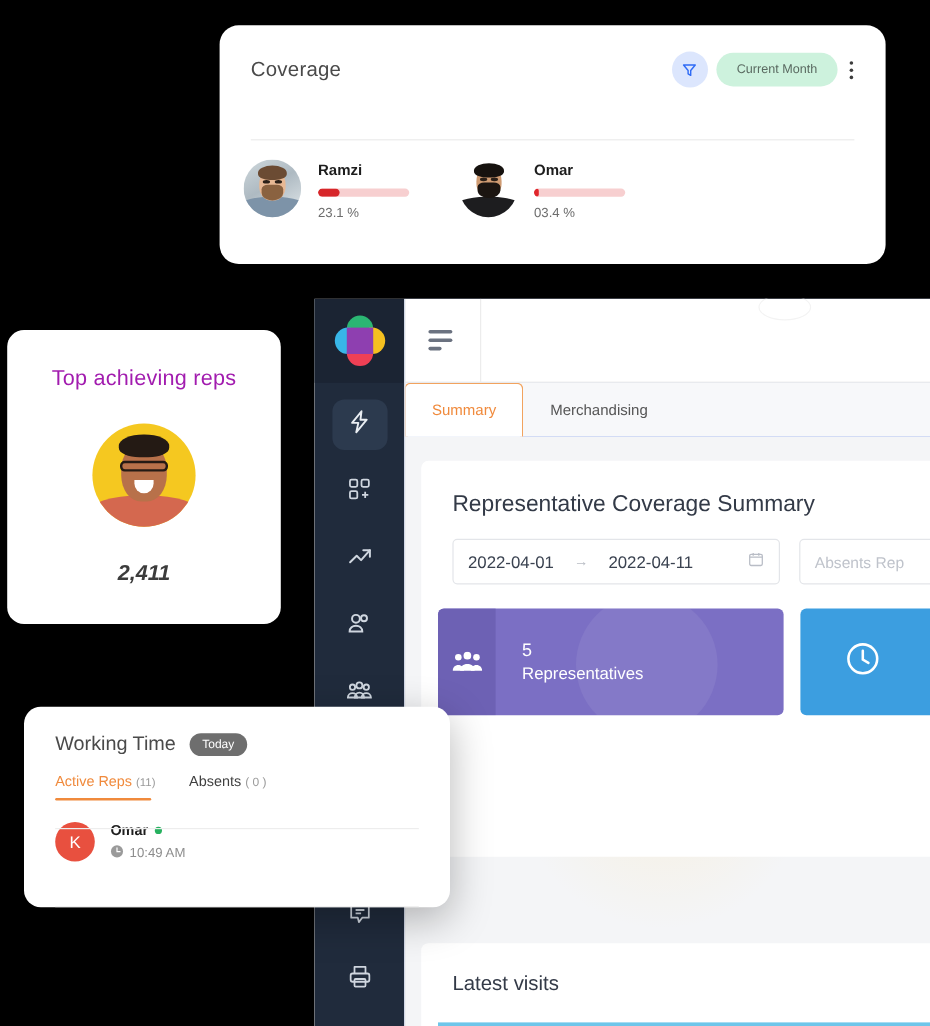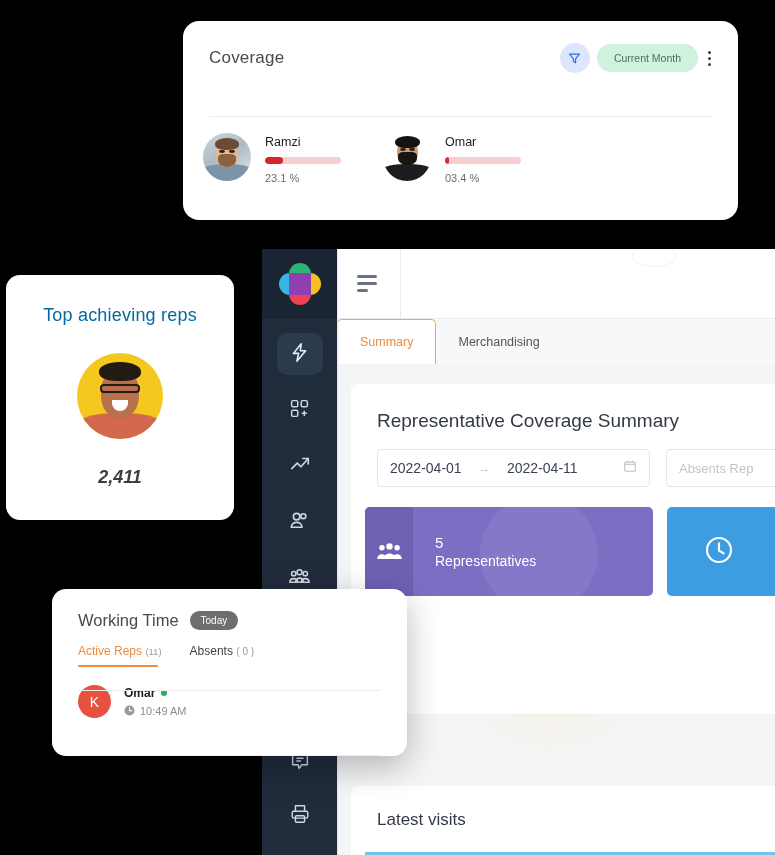--- a/index.html
+++ b/index.html
@@ -43,52 +43,52 @@
   #coverage-rows {
     position: absolute; left: 0; top: 112px; width: 100%;
     display: flex; padding: 0 20px;
   }
   .cov-item { display: flex; align-items: flex-start; width: 180px; }
   .cov-ava {
     width: 48px; height: 48px; border-radius: 50%;
     flex: 0 0 48px; margin-right: 14px; overflow: hidden; position: relative;
   }
   .cov-info { padding-top: 2px; }
-  .cov-name { font-size: 12.5px; font-weight: normal; color: #1d1d1d; }
+  .cov-name { font-size: 12.5px; font-weight: bold; color: #1d1d1d; }
   .cov-bar {
     margin-top: 8px; width: 76px; height: 7px; border-radius: 4px; overflow: hidden;
   }
   .cov-bar .fill { height: 100%; border-radius: 4px; }
   .cov-pct { margin-top: 8px; font-size: 11px; color: #6d6d6d; }
 
   
   .face { position: absolute; inset: 0; }
   .face .bg { position: absolute; inset: 0; }
   .face .hair { position: absolute; border-radius: 50% 50% 42% 42%; }
   .face .skin { position: absolute; border-radius: 48% 48% 44% 44%; }
   .face .body { position: absolute; left: -10%; bottom: -6%; width: 120%; height: 42%; border-radius: 46% 46% 0 0; }
   .face .beard { position: absolute; border-radius: 30% 30% 50% 50%; }
   .face .eye { position: absolute; width: 12%; height: 6%; border-radius: 50%; background: #2b2018; }
 
   
   #top-reps-card { left: 6px; top: 275px; width: 228px; height: 245px; }
   #top-reps-title {
-    text-align: center; font-size: 18px; color: #0369a1; padding-top: 30px; letter-spacing: .2px;
+    text-align: center; font-size: 18px; color: #a21caf; padding-top: 30px; letter-spacing: .2px;
   }
   #top-rep-avatar {
     width: 86px; height: 86px; border-radius: 50%;
     background: #f5c820; margin: 27px auto 0; position: relative; overflow: hidden;
   }
   #top-rep-score {
     text-align: center; font-size: 18px; font-style: italic; color: #3c3c3c;
     font-weight: bold; margin-top: 28px;
   }
 
   
-  #working-time-card { left: 52px; top: 589px; width: 355px; height: 167px; }
+  #working-time-card { left: 20px; top: 589px; width: 355px; height: 167px; }
   #wt-head { display: flex; align-items: center; gap: 11px; padding: 22px 0 0 26px; }
   #wt-title { font-size: 16.5px; color: #4a4a4a; }
   #wt-badge {
     background: #6e6e6e; color: #ffffff; font-size: 10px;
     border-radius: 10px; padding: 4px 11px;
   }
   #wt-tabs { display: flex; gap: 28px; padding: 14px 0 0 26px; position: relative; }
   .wt-tab { font-size: 12px; padding-bottom: 9px; position: relative; white-space: nowrap; }
   .wt-tab.active { color: #f08a3c; }
   .wt-tab.active .cnt { font-size: 9.5px; }

